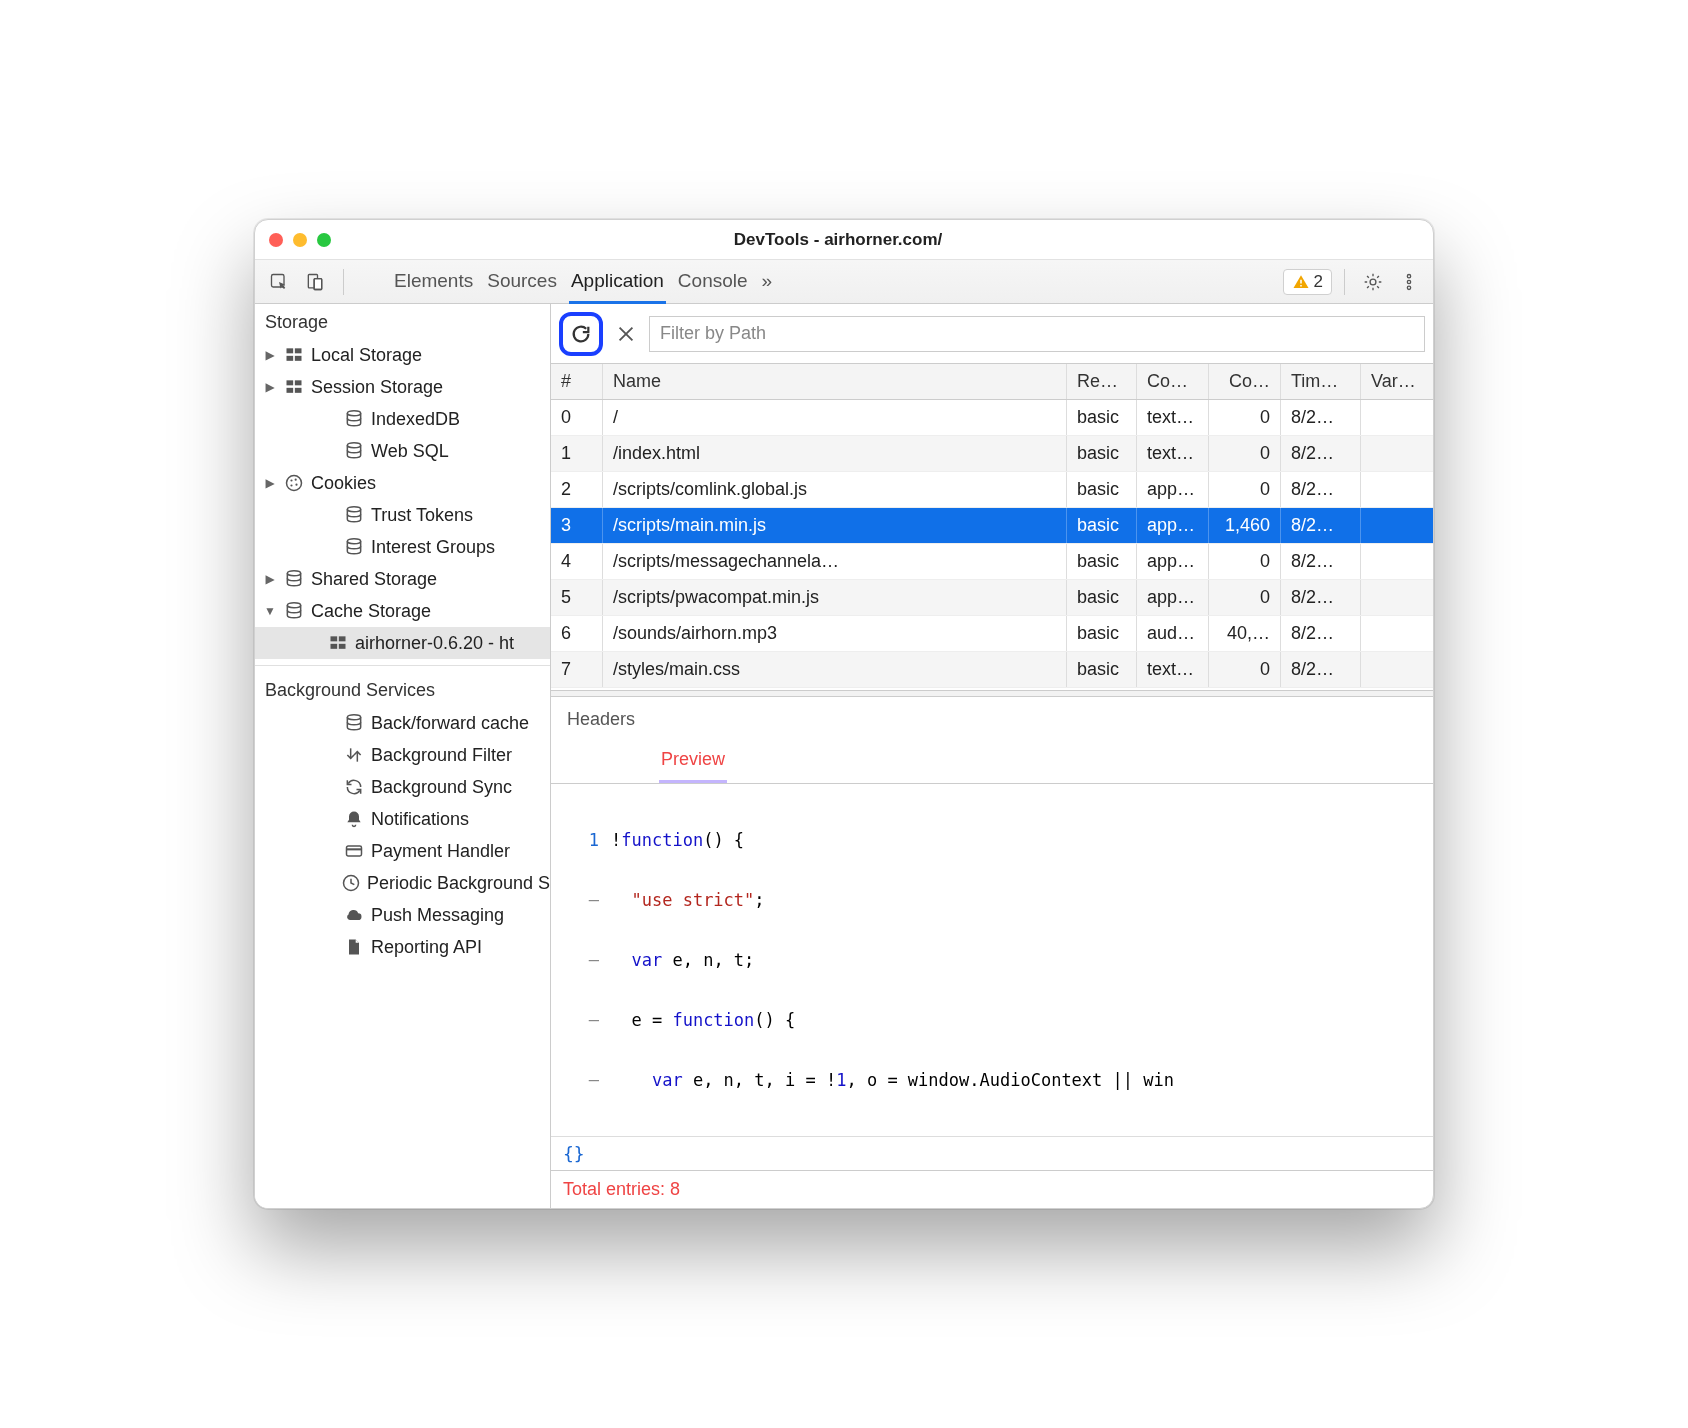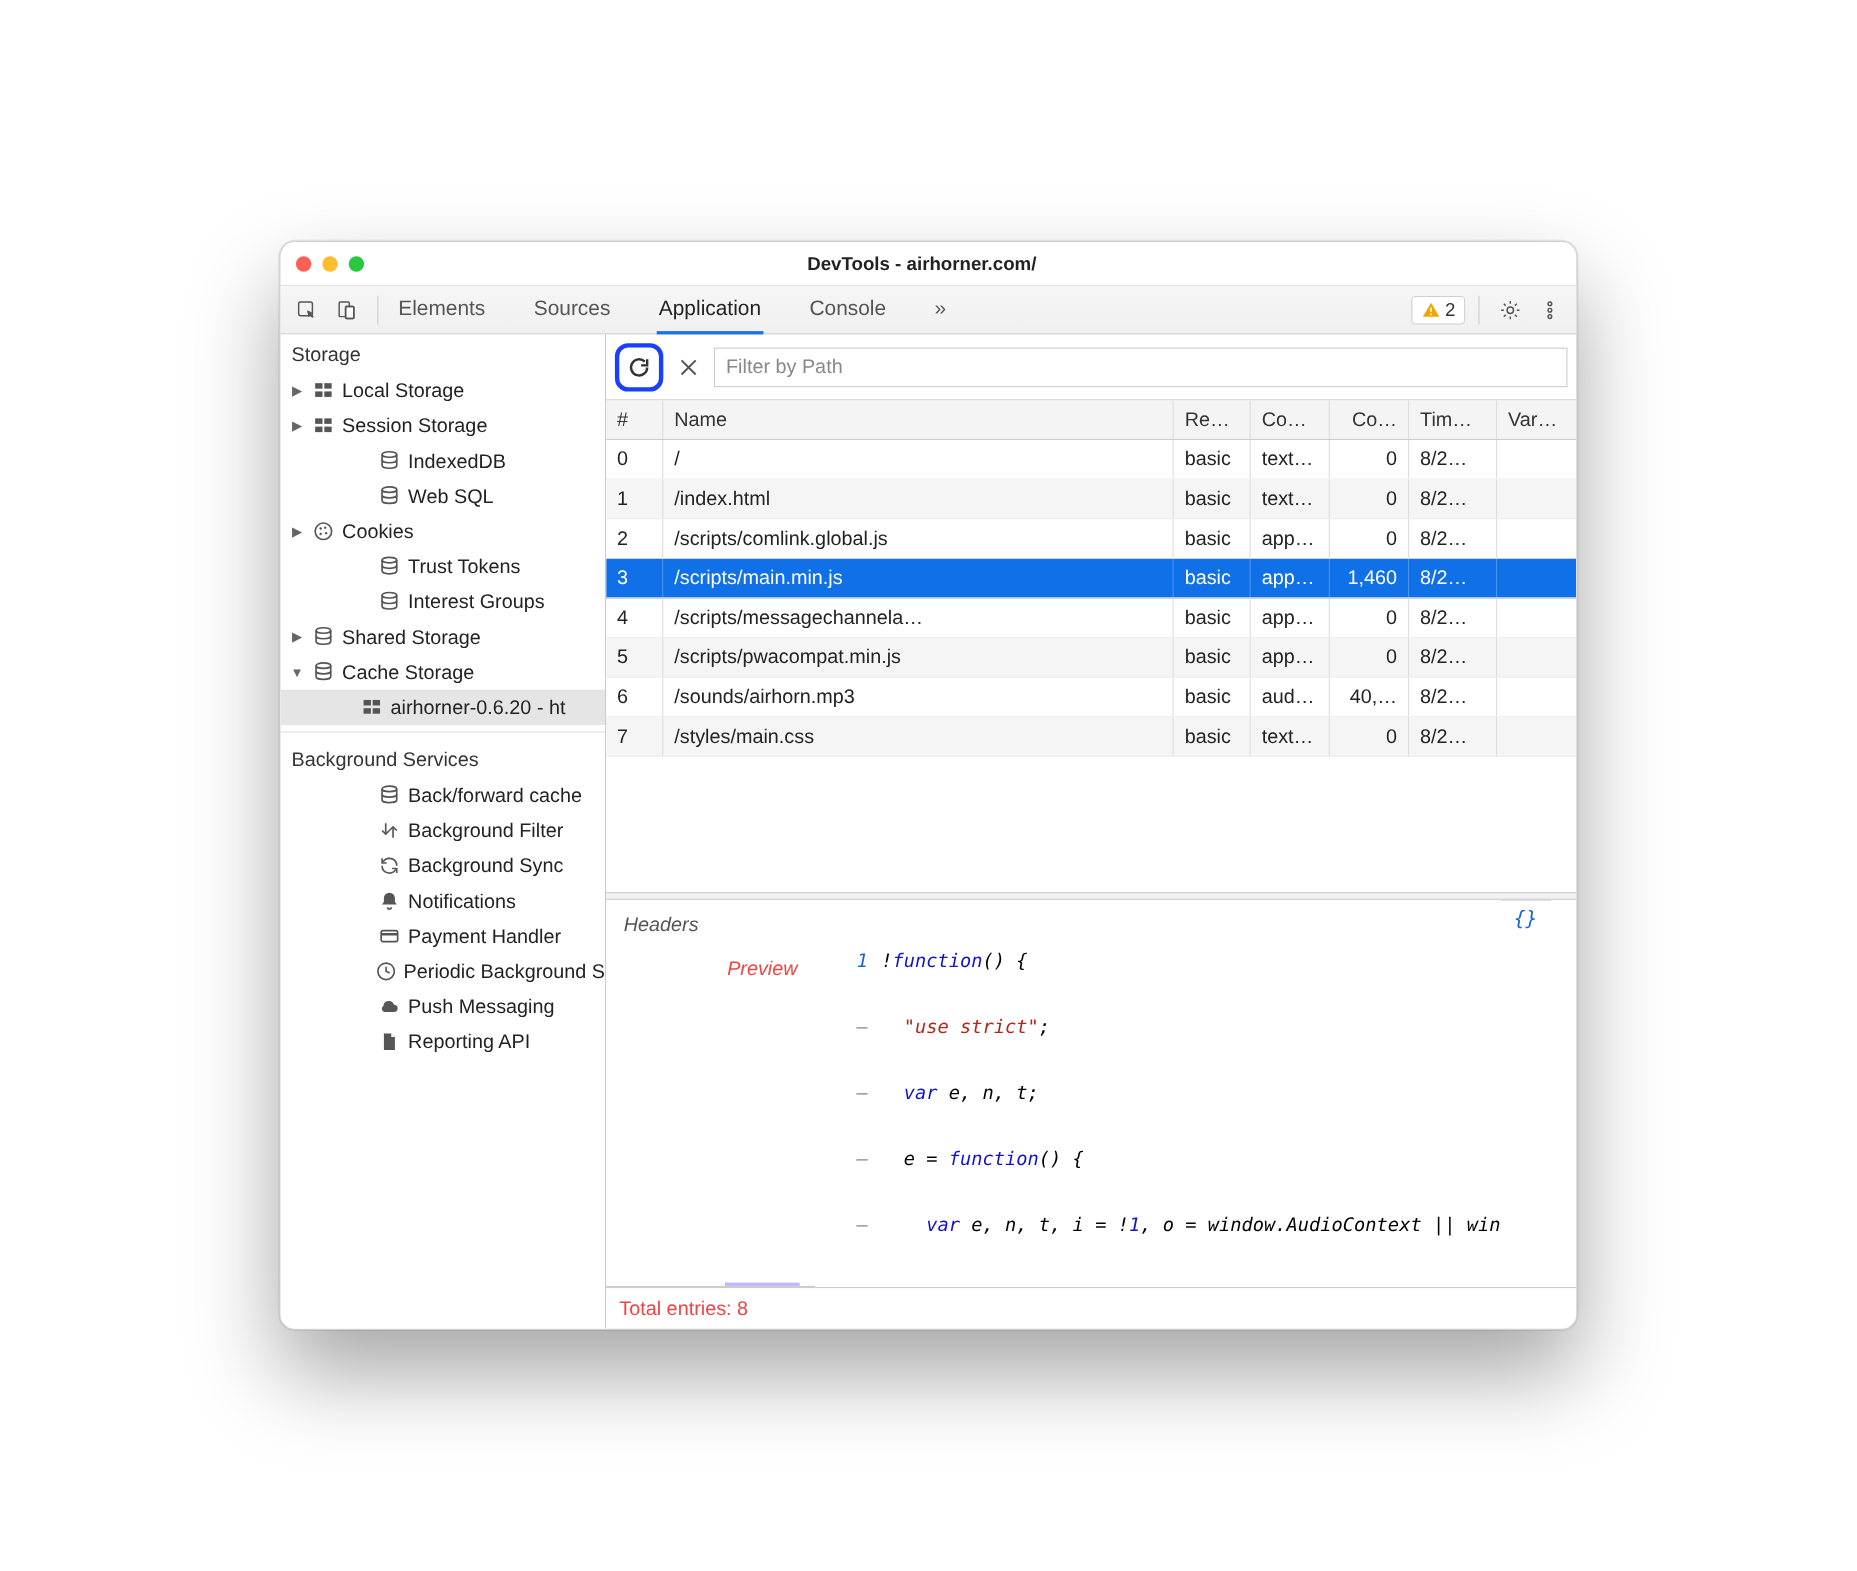--- a/index.html
+++ b/index.html
@@ -49,21 +49,21 @@
     padding: 0 8px;
     gap: 4px;
     font-size: 19px;
   }
   .tool-icon {
     width: 32px; height:32px; display:flex; align-items:center; justify-content:center;
     color:#555;
   }
   .tool-icon svg { width:20px; height:20px; stroke:#555; fill:none; stroke-width:1.6; }
   .vsep { width:1px; height:26px; background:#ccc; margin:0 8px; }
-  .tabs { display:flex; gap:40px; padding-left:4px; }
+  .tabs { display:flex; gap:10px; padding-left:4px;margin-left:32px; }
   .tab { color:#555; cursor:pointer; padding:10px 2px 9px 2px; }
   .tab.active { color:#222; border-bottom:3px solid #1a73e8; font-weight:400; }
   .toolbar-spacer { flex:1; }
   .warn-badge {
     display:flex; align-items:center; gap:4px;
     border:1px solid #d0d0d0; border-radius:4px;
     padding:2px 8px; font-size:17px; color:#333;
     background:#fff;
   }
   .warn-badge svg { width:18px; height:18px; }
@@ -124,21 +124,21 @@
   .c-name { flex:1; }
   .c-res { width:70px; }
   .c-con { width:72px; }
   .c-col { width:72px; text-align:right;}
   .c-tim { width:80px; }
   .c-var { width:72px; border-right:none;}
   .tbody { flex:1; overflow:auto; }
   .tbody-space { height:120px; }
 
   .split { height:7px; border-top:1px solid #ccc; border-bottom:1px solid #ccc; background:#f2f2f2; cursor:row-resize;}
-  .detail { display:flex; flex-direction:row; border-top:none;font-style:italic; }
+  .detail { display:flex; flex-direction:column; border-top:none; }
   .detail-tabs { display:flex; gap:22px; padding:8px 14px 0 14px; border-bottom:1px solid #ccc; font-size:18px;}
   .detail-tab { color:#555; padding:4px 2px 10px 2px; cursor:pointer;}
   .detail-tab.active { color:#ef4444; border-bottom:3px solid #c4b5fd;margin-top:40px; }
   .code { font-family: Menlo, Consolas, monospace; font-size:17px; padding:6px 0 6px 0; white-space:pre; overflow:hidden;}
   .code-line { display:flex; }
   .gutter { width:60px; text-align:right; padding-right:12px; color:#888;}
   .gutter.blue { color:#1a67d2; }
   .code-text { flex:1; overflow:hidden; text-overflow:clip;}
   .tok-kw { color:#1412c9; }
   .tok-str { color:#b3261e; }

